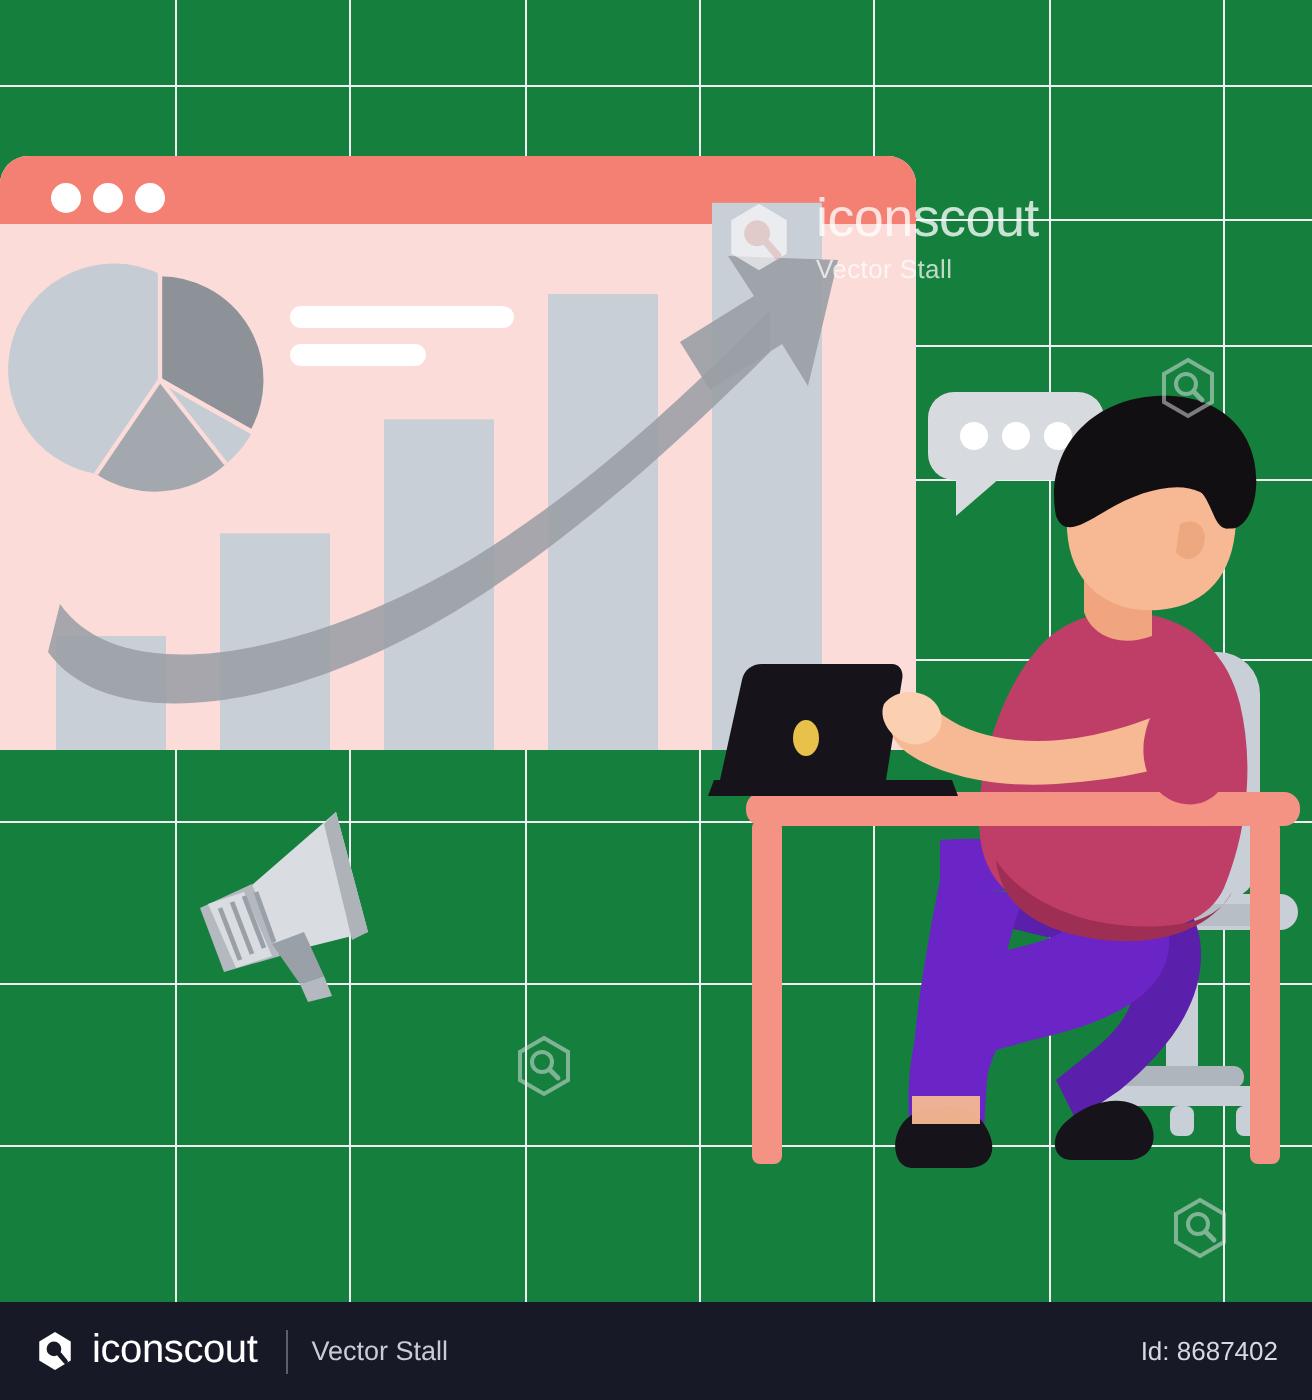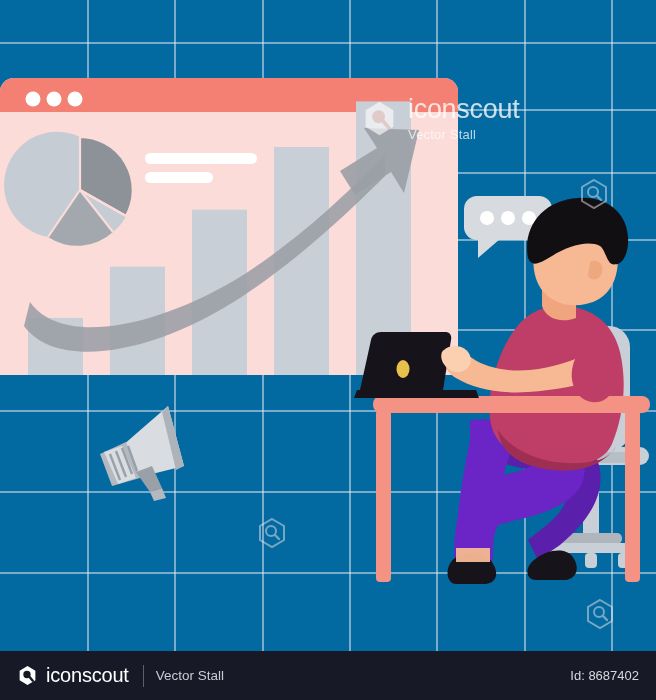--- a/index.html
+++ b/index.html
@@ -3,21 +3,21 @@
 <meta charset="utf-8">
 <style>
   html,body{margin:0;padding:0;}
   body{
     width:656px;height:700px;
     background:#ffffff;
     font-family:"Liberation Sans", sans-serif;
     overflow:hidden;
     position:relative;
   }
-  #stage{position:absolute;left:0;top:0;width:656px;height:700px;overflow:hidden;background:#0369a1;text-decoration:underline;}
+  #stage{position:absolute;left:0;top:0;width:656px;height:700px;overflow:hidden;background:#15803d;text-decoration:underline;}
   svg.layer{position:absolute;left:0;top:0;width:656px;height:700px;display:block;}
 
   
   #footer{
     position:absolute;left:0;bottom:0;width:656px;height:49px;
     background:#171a26;display:flex;align-items:center;
   }
   #footer .brand{display:flex;align-items:center;margin-left:17px;}
   #footer .brand-mark{width:21px;height:21px;flex:0 0 21px;margin-right:8px;}
   #footer .brand-name{

